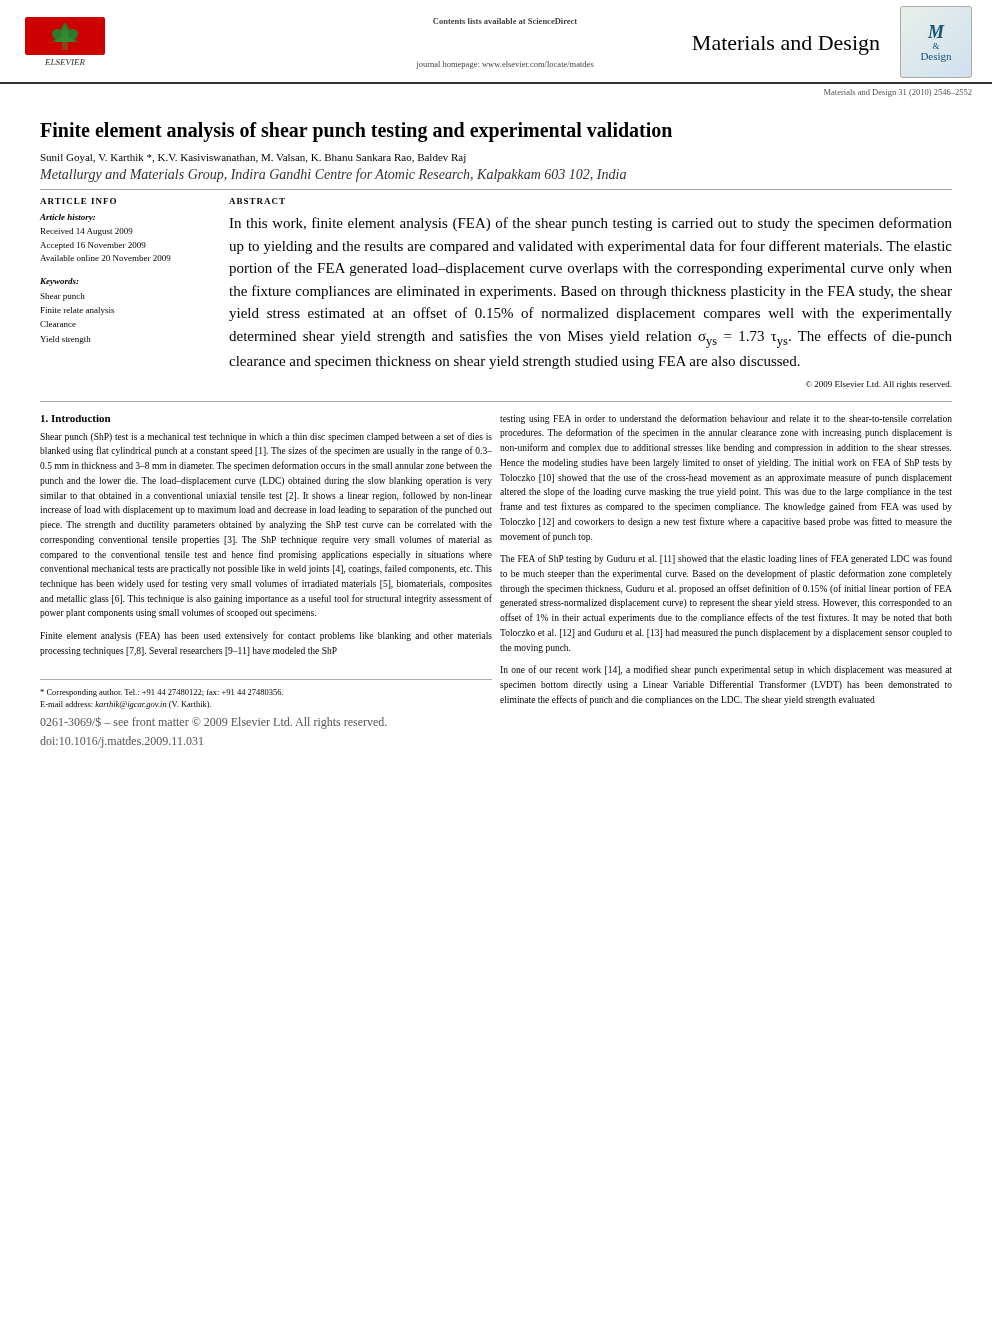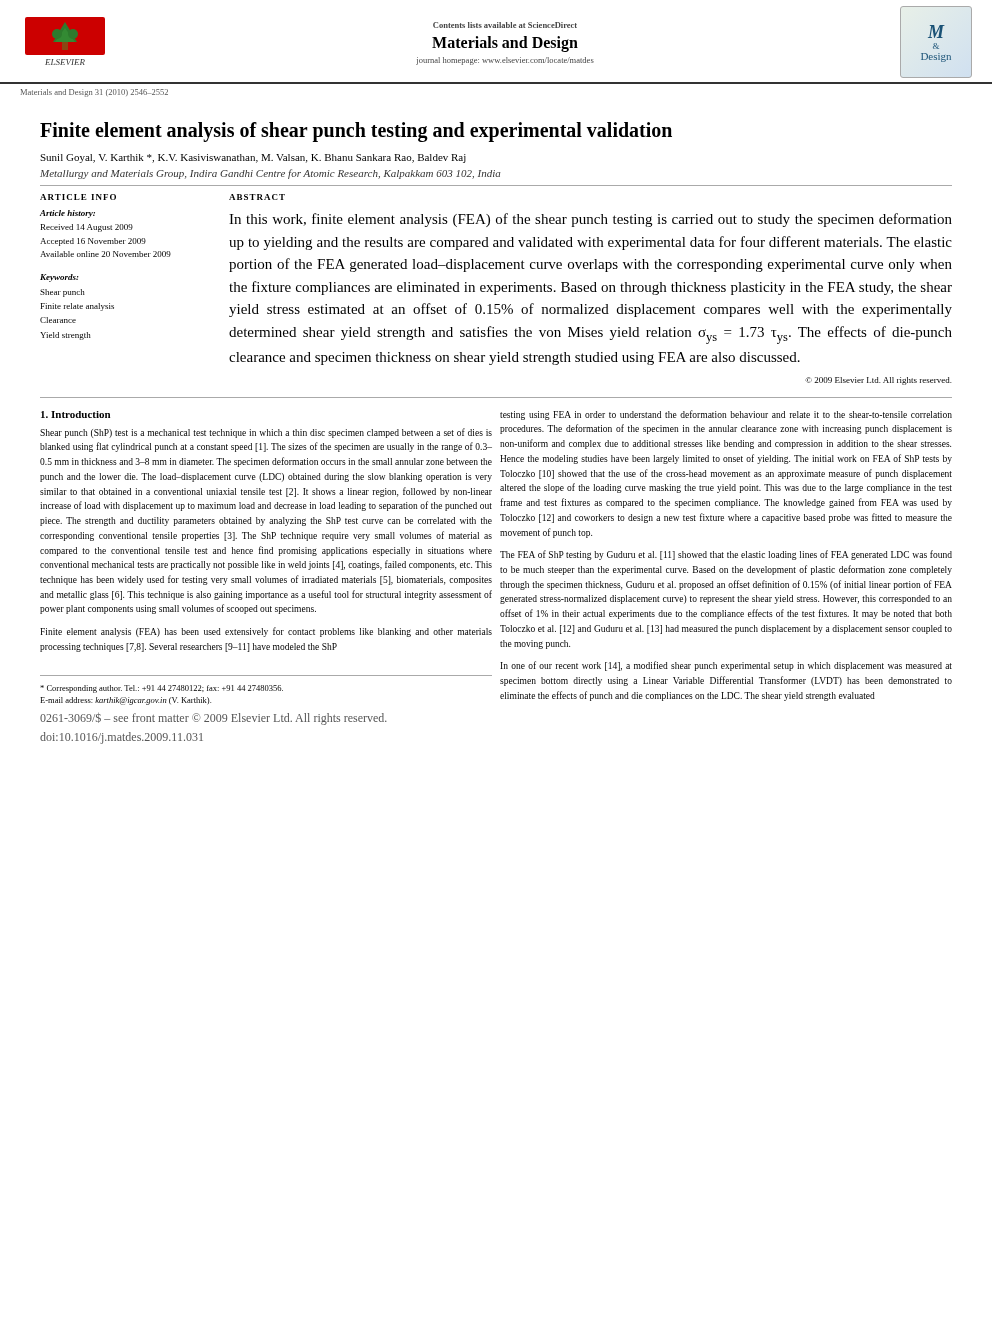--- a/index.html
+++ b/index.html
@@ -49,25 +49,26 @@
       flex: 1;
       padding: 0 20px;
     }
     .journal-meta-line {
       font-size: 8.5px;
       color: #444;
       margin-bottom: 3px;
       font-weight: bold;
     }
     .journal-title-main {
-      font-size: 16px;
-      font-weight: bold;
+      font-size: 22px;
+      font-weight: normal;
       color: #000;
       margin: 4px 0 3px;
       font-family: 'Times New Roman', Times, serif;
+      text-align: right;
     }
     .journal-homepage {
       font-size: 8.5px;
       color: #444;
     }
 
     .journal-logo-right {
       width: 72px;
       height: 72px;
       border: 1px solid #aaa;
@@ -90,20 +91,21 @@
       color: #1a5276;
       line-height: 1;
     }
     .journal-logo-right .logo-amp {
       font-size: 9px;
       color: #1a5276;
     }
 
     
     .page-num-line {
+      text-align: right;
       font-size: 8.5px;
       color: #555;
       padding: 3px 20px 0 20px;
     }
 
     
     .main-content {
       padding: 10px 40px 20px 40px;
     }
 
@@ -118,21 +120,21 @@
 
     
     .authors {
       font-size: 11px;
       color: #000;
       margin-bottom: 4px;
     }
 
     
     .affiliation {
-      font-size: 11px;
+      font-size: 14px;
       font-style: italic;
       color: #333;
     }
 
     
     .section-divider {
       border: none;
       border-top: 1px solid #aaa;
       margin: 6px 0;
     }

